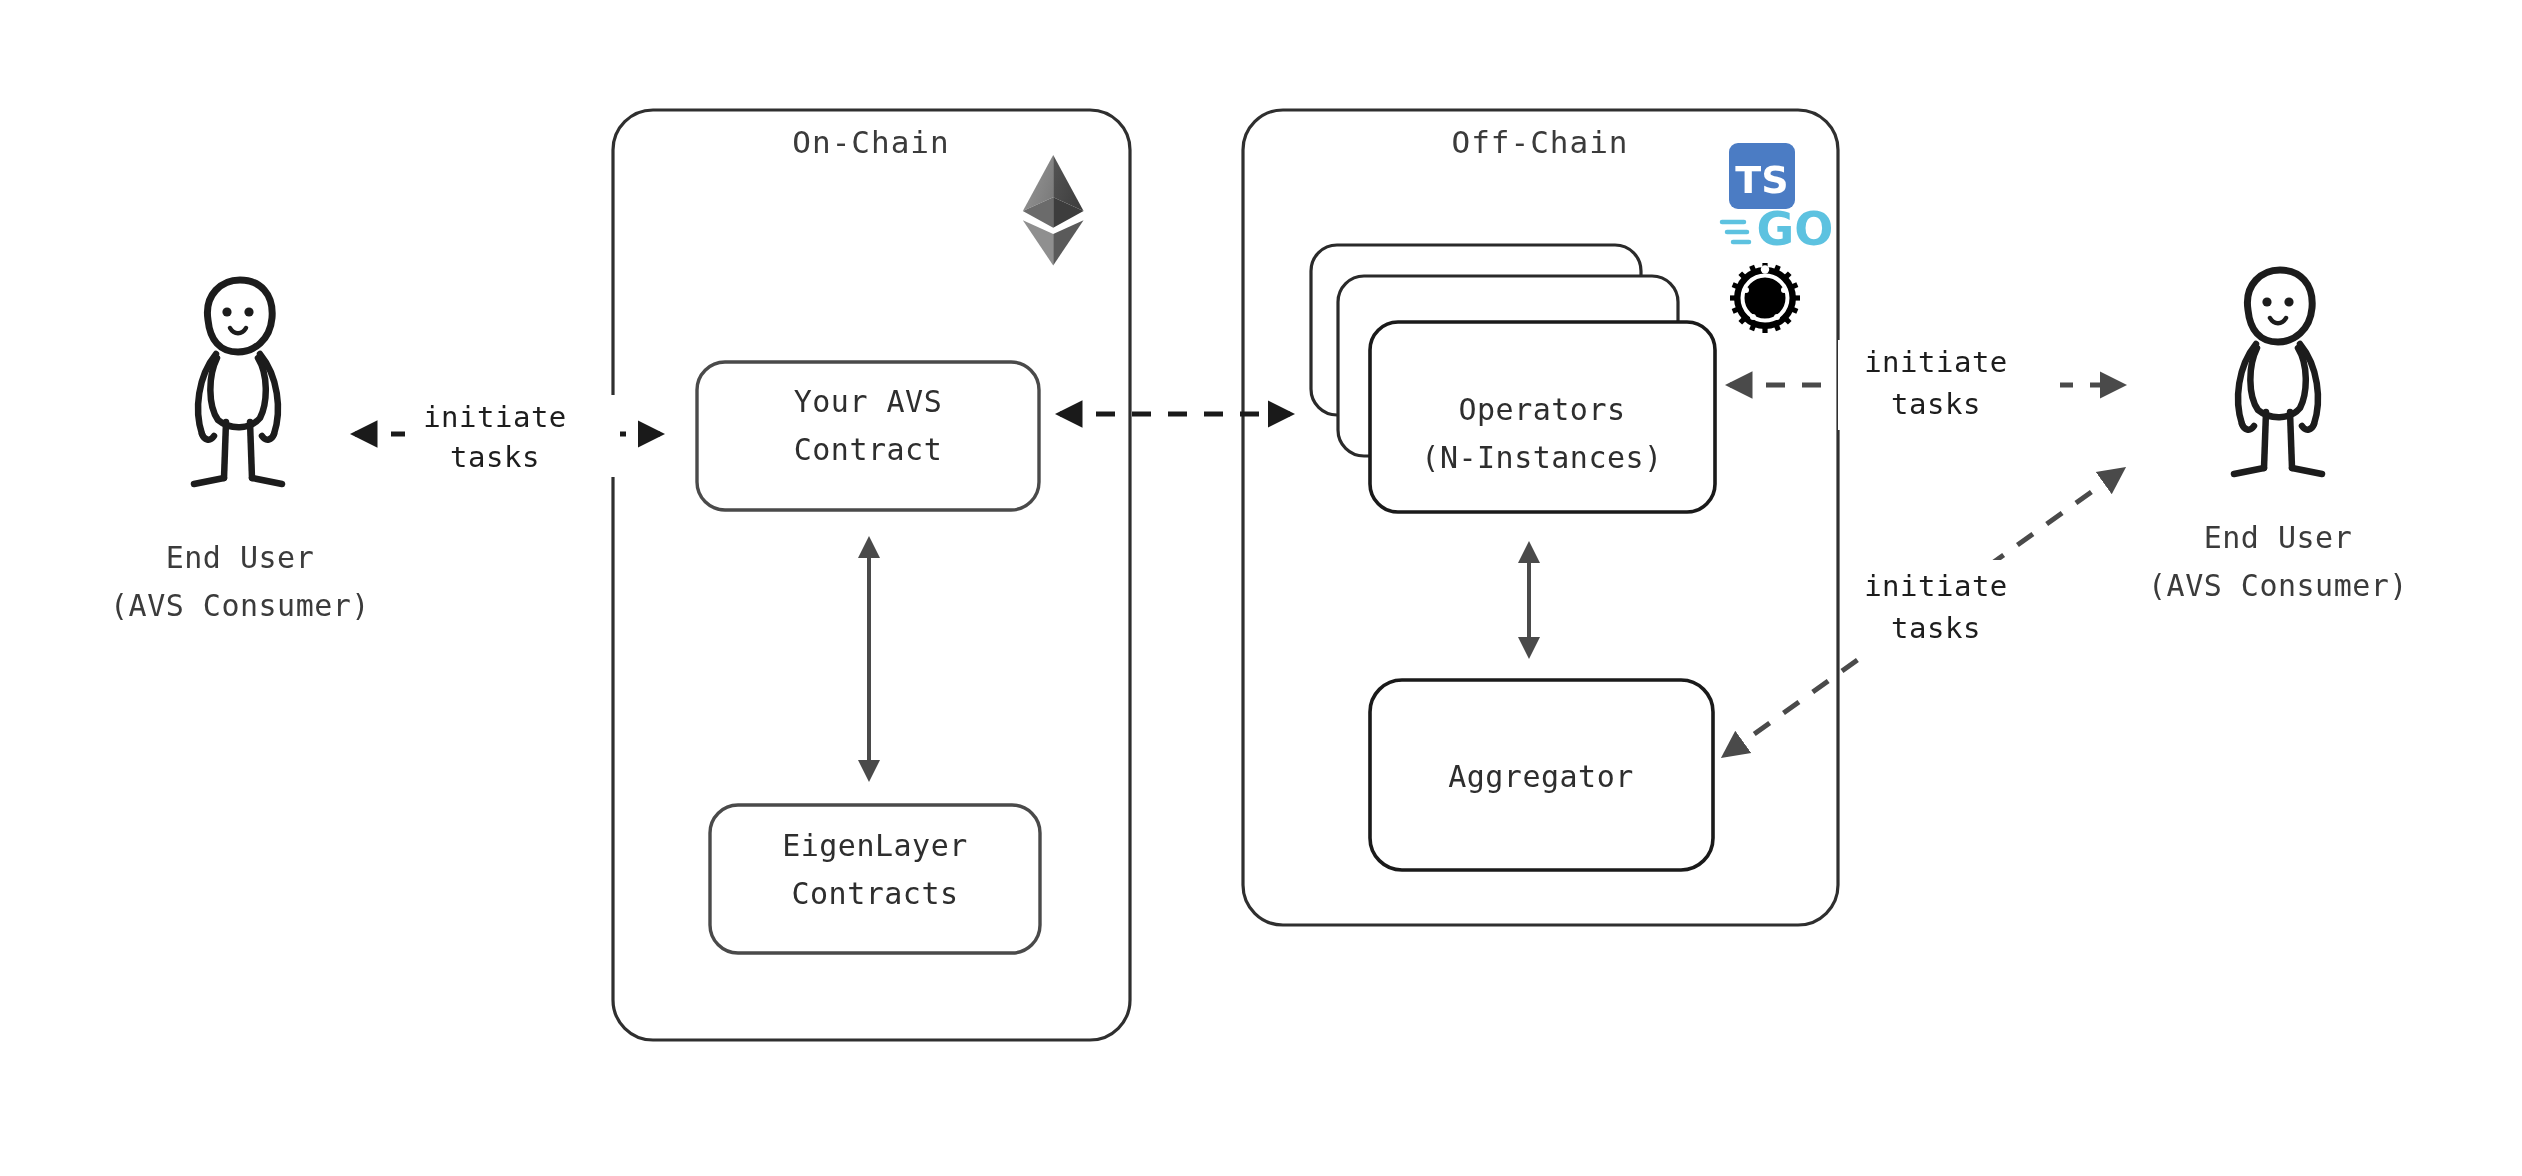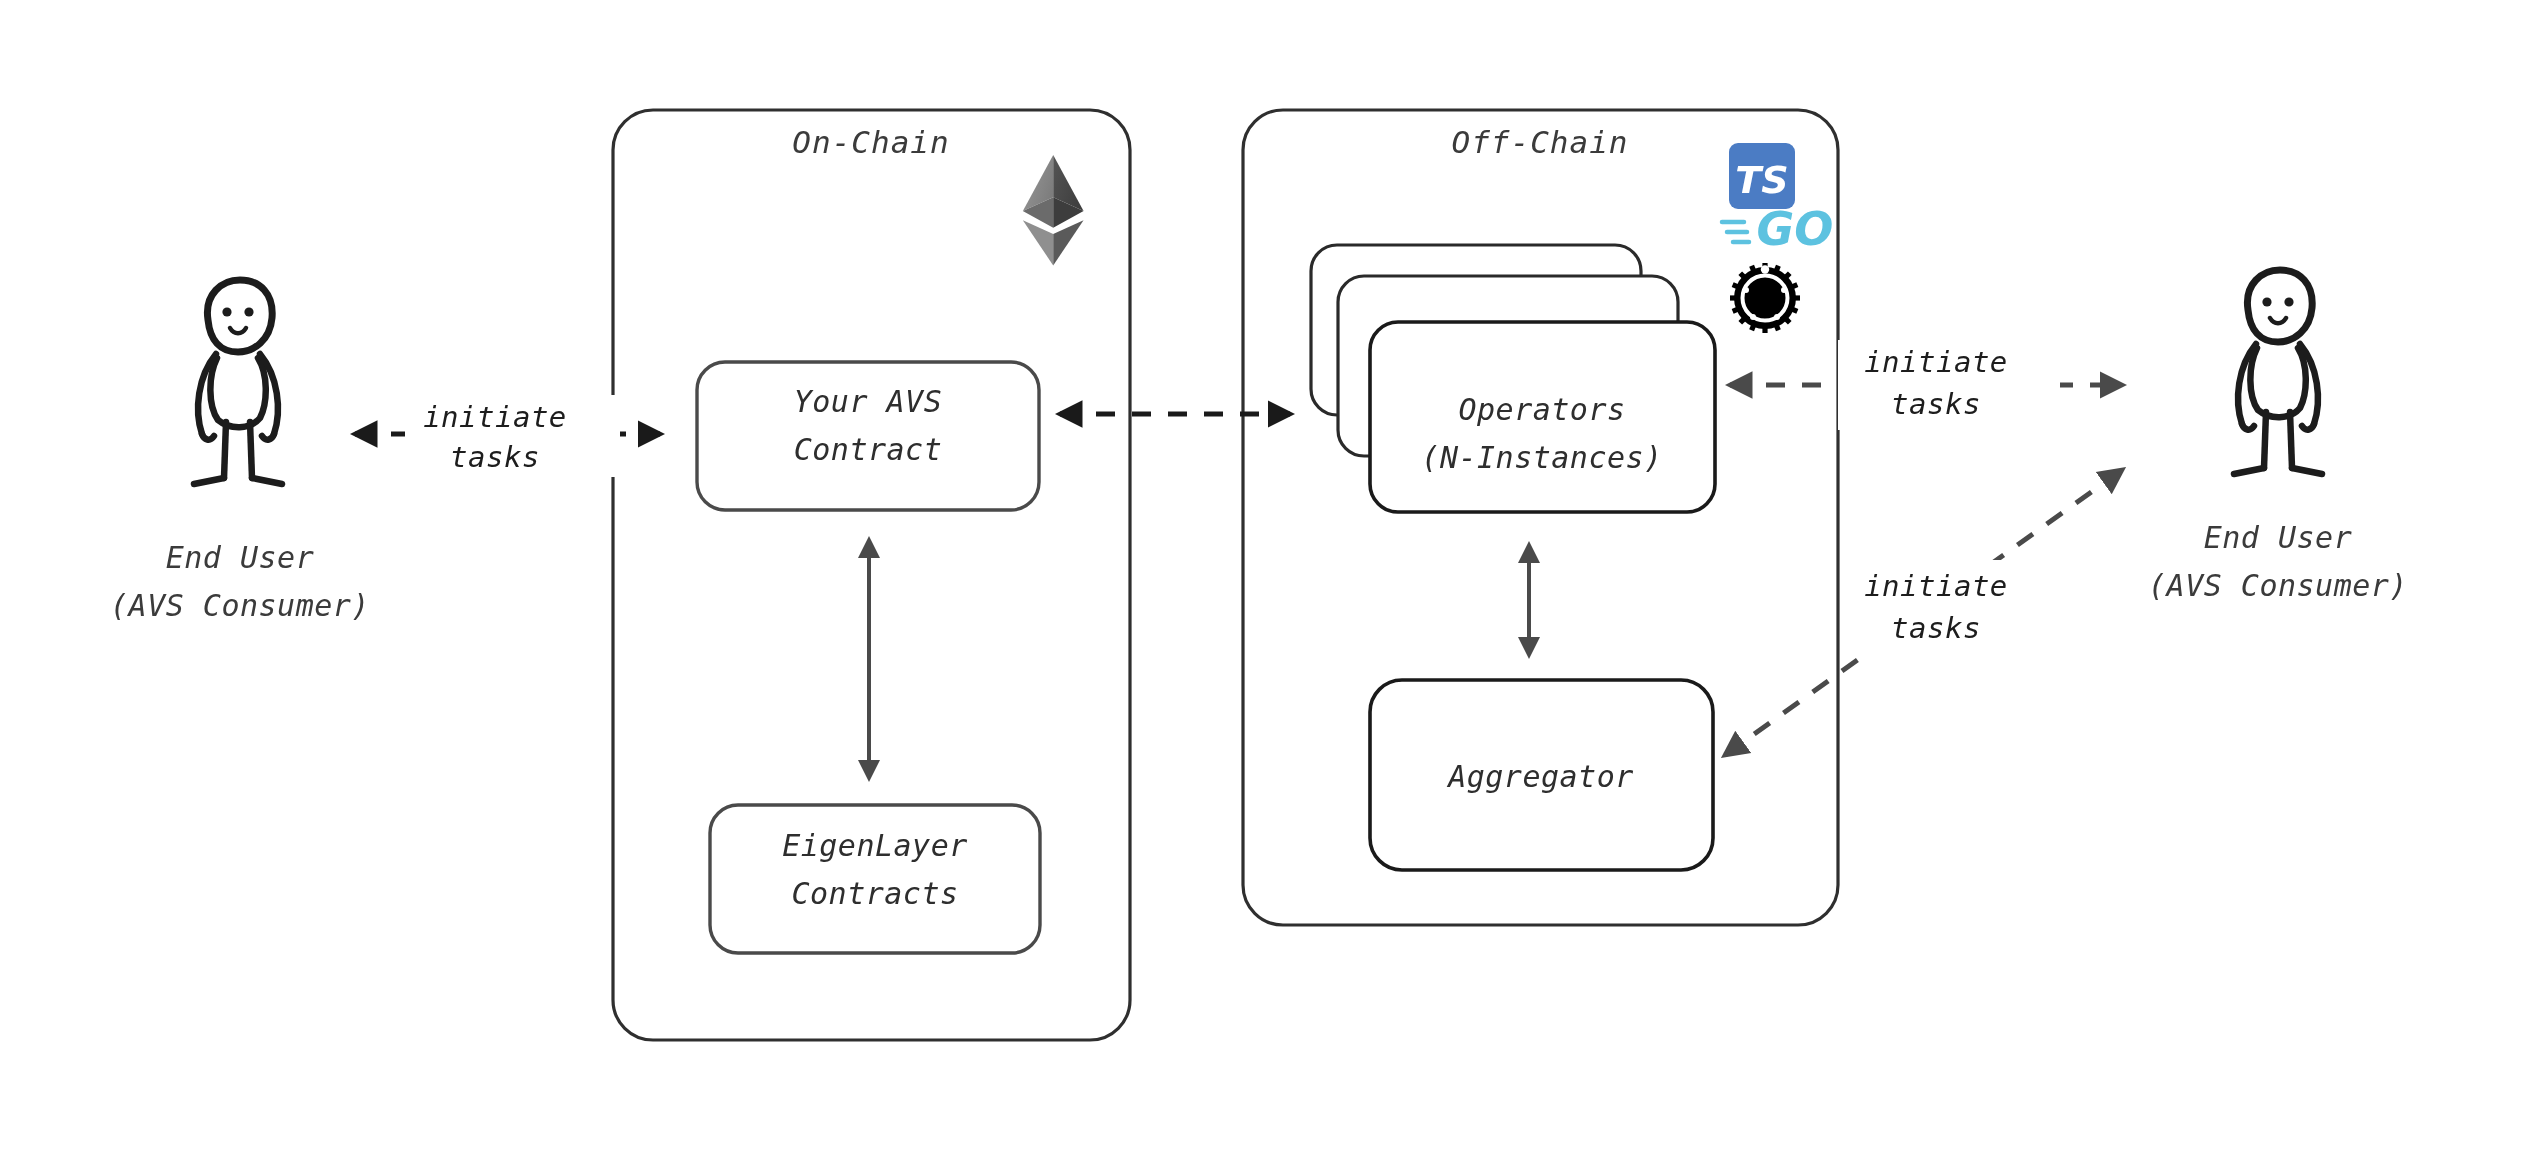--- a/index.html
+++ b/index.html
@@ -10,21 +10,20 @@
   }
   body {
     font-family: "DejaVu Sans Mono", "Liberation Mono", monospace;
   }
   #canvas {
     position: relative;
     width: 2522px;
     height: 1176px;
     background: #ffffff;
     overflow: hidden;
-    font-style: italic;
   }
   #diagram-svg {
     position: absolute;
     top: 0;
     left: 0;
     width: 2522px;
     height: 1176px;
   }
   .panel-title {
     font-family: "DejaVu Sans Mono", "Liberation Mono", monospace;

